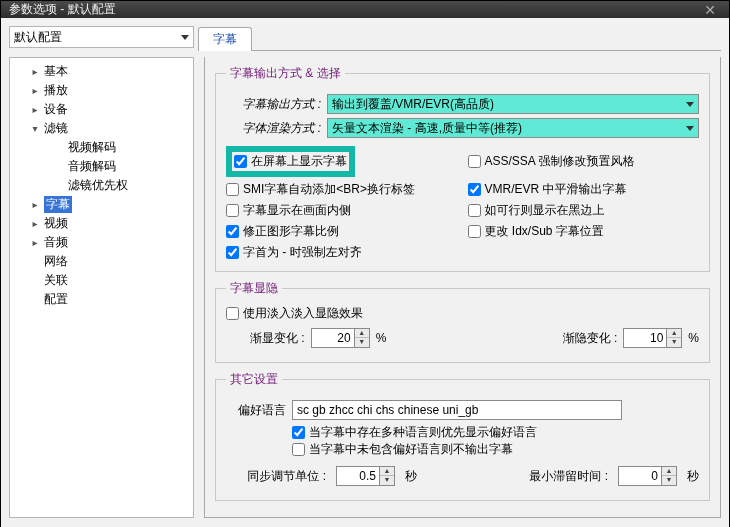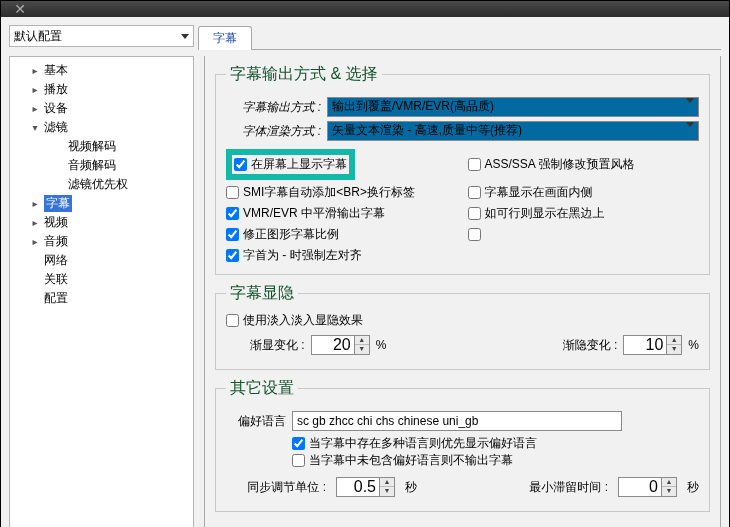--- a/index.html
+++ b/index.html
@@ -123,41 +123,42 @@
     background: #f1f1f1;
     padding: 8px 10px;
     overflow: auto;
   }
   fieldset {
     border: 1px solid #c8c8c8;
     margin: 0 0 8px 0;
     padding: 8px 10px 10px 10px;
   }
   legend {
-    color: #14532d;
+    color: #701a75;
     padding: 0 4px;
-    font-size: 16px;
+    font-size: 12px;
   }
   .row {
     display: flex;
     align-items: center;
     gap: 6px;
     margin: 4px 0;
   }
   .row label.lbl {
     width: 95px;
     text-align: right;
     font-style: italic;
   }
   .select {
     flex: 1;
     height: 20px;
     border: 1px solid #8a8a8a;
-    background: #0369a1;
-    display: flex;
+    background: #5eead4;
+    display: flex;
+    align-items: center;
     justify-content: space-between;
     padding: 0 4px;
   }
   .select .arrow {
     border-left: 4px solid transparent;
     border-right: 4px solid transparent;
     border-top: 5px solid #333;
   }
   .checks {
     display: grid;
@@ -184,21 +185,21 @@
     align-items: center;
     border: 1px solid #8a8a8a;
     background: #fff;
     height: 20px;
   }
   .spin input {
     border: none;
     width: 42px;
     text-align: right;
     padding: 0 3px;
-    font-size: 16px;
+    font-size: 12px;
     outline: none;
   }
   .spin .btns {
     display: flex;
     flex-direction: column;
     border-left: 1px solid #8a8a8a;
   }
   .spin .b {
     width: 14px;
     height: 9px;
@@ -231,20 +232,21 @@
     cursor: pointer;
   }
   .btn-group { display: flex; gap: 6px; }
   .gap { display:inline-block; width:18px;}
 </style>
 </head>
 <body>
 
 <div class="window">
   <div class="titlebar">
+    <span>参数选项 - 默认配置</span>
     <span class="close">✕</span>
   </div>
   <div class="body">
     <div class="top-row">
       <div class="profile-select">
         <span>默认配置</span>
         <span class="arrow"></span>
       </div>
       <div class="right" style="flex:1">
         <div class="tab-strip">
@@ -337,37 +339,38 @@
                 </div>
                 <div class="check">
                   <input type="checkbox" style="">
                   <span>ASS/SSA 强制修改预置风格</span>
                 </div>
                 <div class="check">
                   <input type="checkbox" style="">
                   <span>SMI字幕自动添加&lt;BR&gt;换行标签</span>
                 </div>
                 <div class="check">
+                  <input type="checkbox" checked="" style="">
+                  <span>VMR/EVR 中平滑输出字幕</span>
+                </div>
+                <div class="check">
                   <input type="checkbox" style="">
                   <span>字幕显示在画面内侧</span>
                 </div>
                 <div class="check">
-                  <input type="checkbox" checked="" style="">
-                  <span>VMR/EVR 中平滑输出字幕</span>
-                </div>
-                <div class="check">
                   <input type="checkbox" style="">
                   <span>如可行则显示在黑边上</span>
                 </div>
                 <div class="check">
                   <input type="checkbox" checked="" style="">
                   <span>修正图形字幕比例</span>
                 </div>
                 <div class="check">
                   <input type="checkbox" style="">
+                  <span>更改 Idx/Sub 字幕位置</span>
                 </div>
                 <div class="check">
                   <input type="checkbox" checked="" style="">
                   <span>字首为 - 时强制左对齐</span>
                 </div>
               </div>
           </fieldset>
 
           <fieldset>
             <legend>字幕显隐</legend>

